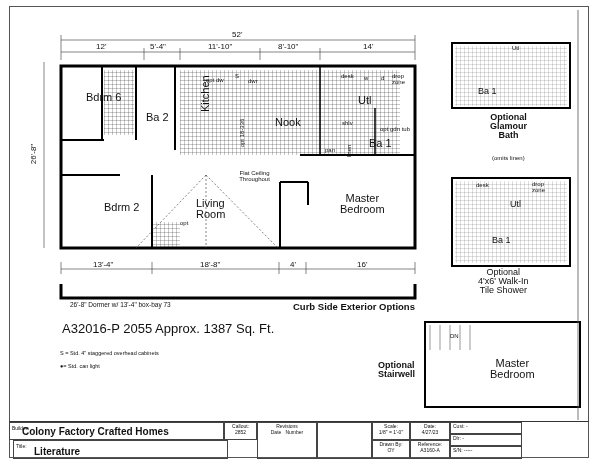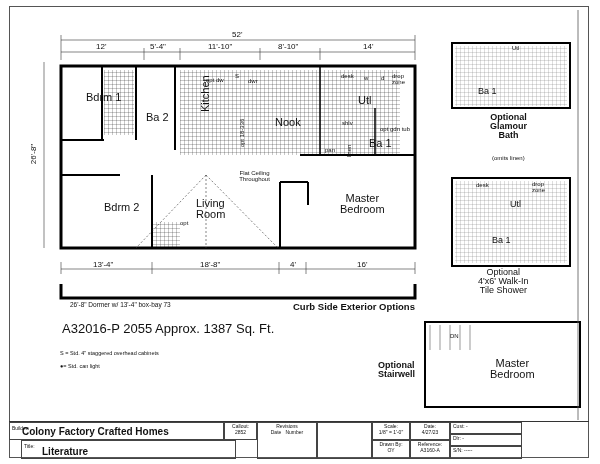--- a/index.html
+++ b/index.html
@@ -100,21 +100,21 @@
 <span class="lbl dim" style="left:150px;top:43px">5'-4"</span>
 <span class="lbl dim" style="left:208px;top:43px">11'-10"</span>
 <span class="lbl dim" style="left:278px;top:43px">8'-10"</span>
 <span class="lbl dim" style="left:363px;top:43px">14'</span>
 <span class="lbl dim" style="left:24px;top:150px;transform:rotate(-90deg)">26'-8"</span>
 <span class="lbl dim" style="left:93px;top:261px">13'-4"</span>
 <span class="lbl dim" style="left:200px;top:261px">18'-8"</span>
 <span class="lbl dim" style="left:290px;top:261px">4'</span>
 <span class="lbl dim" style="left:357px;top:261px">16'</span>
 
-<span class="lbl room" style="left:86px;top:92px">Bdrm 1</span>
+<span class="lbl room" style="left:86px;top:92px">Bdrm 6</span>
 <span class="lbl room" style="left:146px;top:112px">Ba 2</span>
 <span class="lbl room" style="left:200px;top:112px;transform:rotate(-90deg);transform-origin:left top">Kitchen</span>
 <span class="lbl room" style="left:275px;top:117px">Nook</span>
 <span class="lbl room" style="left:358px;top:95px">Utl</span>
 <span class="lbl room" style="left:369px;top:138px">Ba 1</span>
 <span class="lbl room" style="left:104px;top:202px">Bdrm 2</span>
 <span class="lbl room" style="left:196px;top:198px;white-space:pre">Living
 Room</span>
 <span class="lbl room" style="left:340px;top:193px;white-space:pre;text-align:center">Master
 Bedroom</span>
@@ -160,21 +160,21 @@
 Stairwell</span>
 <span class="lbl room" style="left:490px;top:358px;white-space:pre;text-align:center">Master
 Bedroom</span>
 <span class="lbl small" style="left:450px;top:333px">DN</span>
 
 <div class="title-block">
   <div class="tb-cell" style="left:0;top:0;width:215px;height:18px">
     <span style="position:absolute;left:2px;top:2px">Builder:</span>
     <span class="tb-big" style="position:absolute;left:12px;top:3px">Colony Factory Crafted Homes</span>
   </div>
-  <div class="tb-cell" style="left:12px;top:18px;width:215px;height:19px">
+  <div class="tb-cell" style="left:4px;top:18px;width:215px;height:19px">
     <span style="position:absolute;left:2px;top:2px">Title:</span>
     <span class="tb-big" style="position:absolute;left:20px;top:5px">Literature</span>
   </div>
   <div class="tb-cell" style="left:215px;top:0;width:33px;height:18px;text-align:center">
     <div>Callout:</div>
     <div>2852</div>
   </div>
   <div class="tb-cell" style="left:248px;top:0;width:60px;height:37px;text-align:center">
     <div>Revisions</div>
     <span>Date</span>&nbsp;&nbsp;&nbsp;<span>Number</span>

